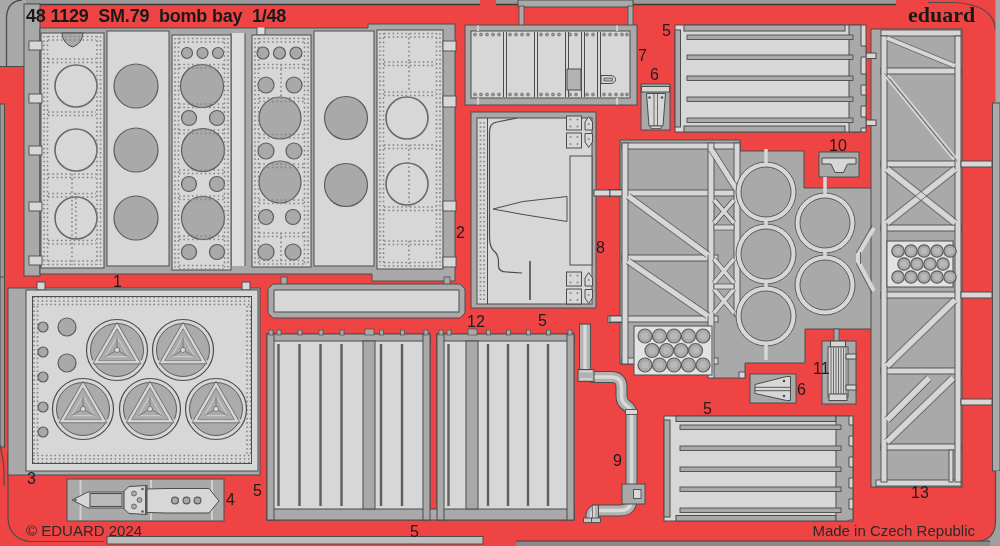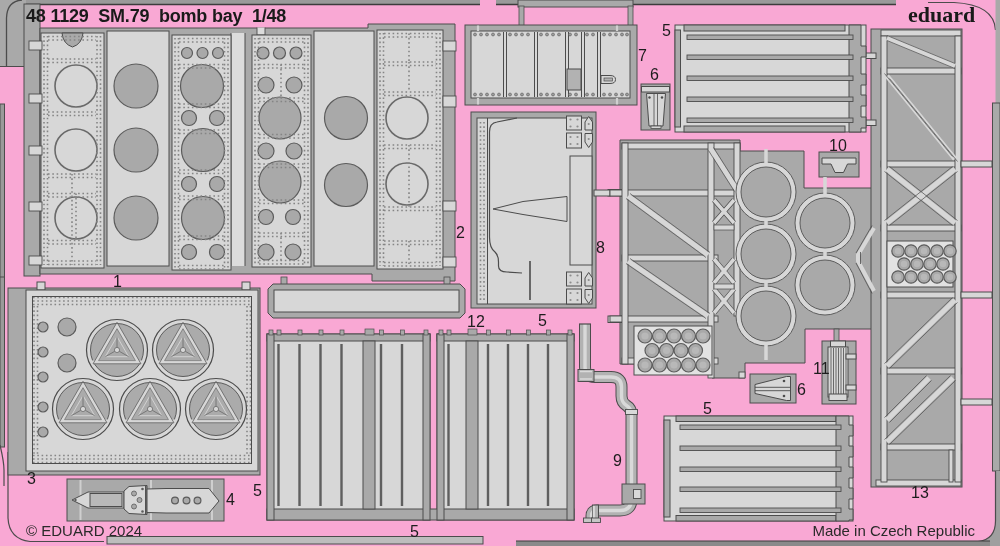--- a/index.html
+++ b/index.html
@@ -1,16 +1,16 @@
 <!DOCTYPE html>
 <html><head>
 <meta charset="utf-8">
 <style>
 html,body{margin:0;padding:0;background:#dcdcdc;}
-#page{position:relative;width:1000px;height:546px;overflow:hidden;background:#f9a8d4;
+#page{position:relative;width:1000px;height:546px;overflow:hidden;background:#ef4444;
   font-family:"Liberation Sans", sans-serif;}
 svg{position:absolute;left:0;top:0;}
 .base{fill:#a9a9a9;stroke:#4c4c4c;stroke-width:1;}
 .lite{fill:#d7d7d7;stroke:#4c4c4c;stroke-width:1;}
 .hole{fill:#a9a9a9;stroke:#5c5c5c;stroke-width:1.2;}
 .dot{stroke:#858585;stroke-width:1.6;stroke-dasharray:1.6 2.7;fill:none;}
 .dln{stroke:#4c4c4c;stroke-width:1;fill:none;}
 .txt{font-family:"Liberation Sans", sans-serif;font-size:16px;fill:#1d1d1d;}
 </style>
 </head>

